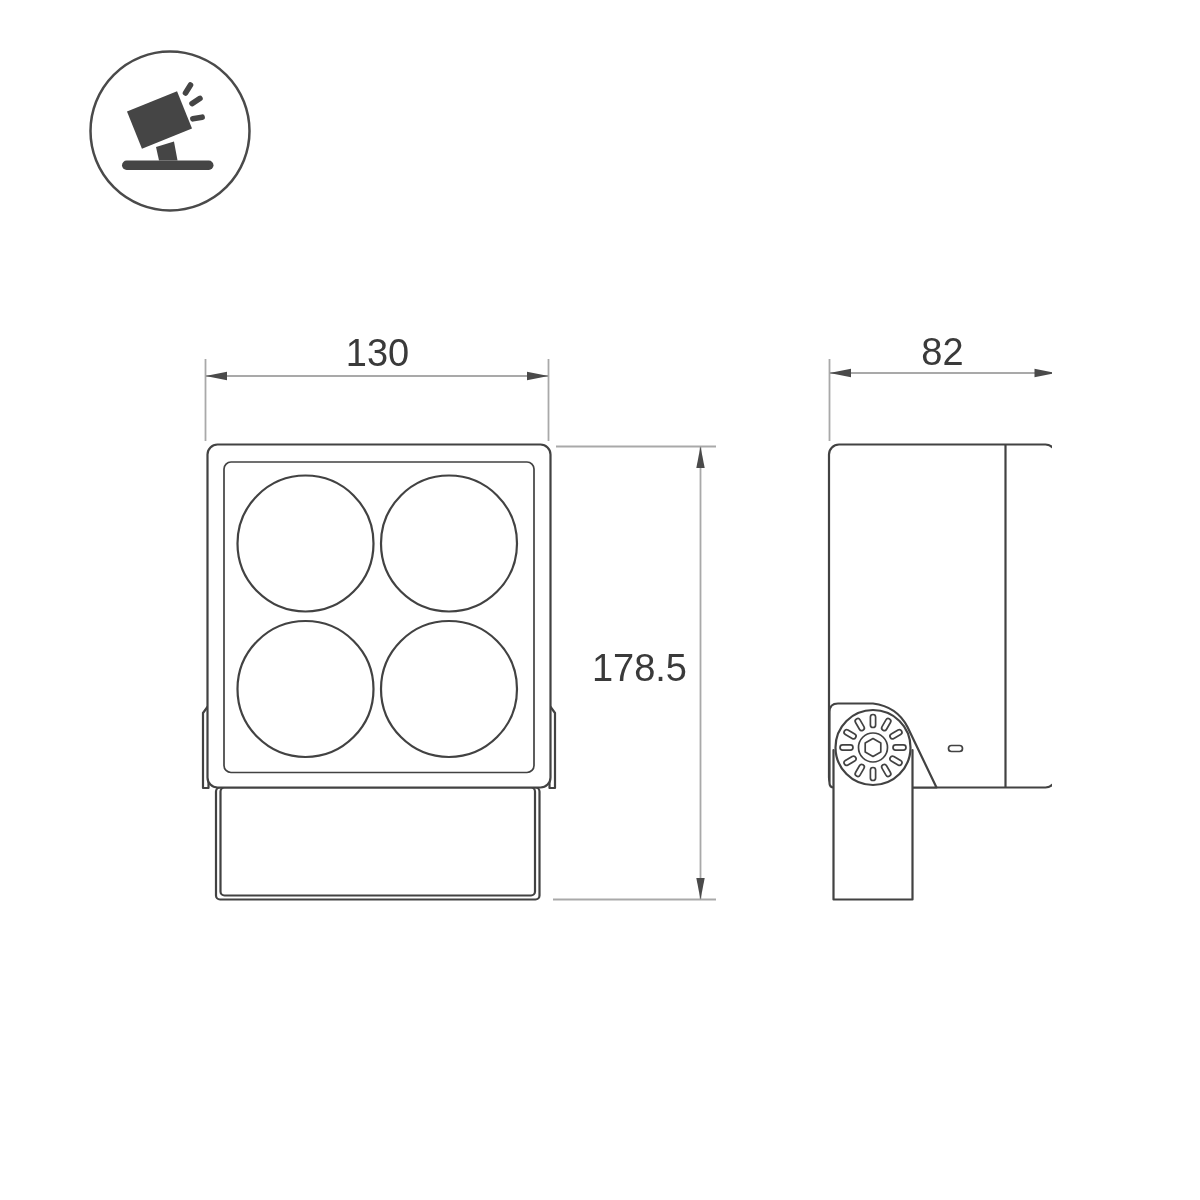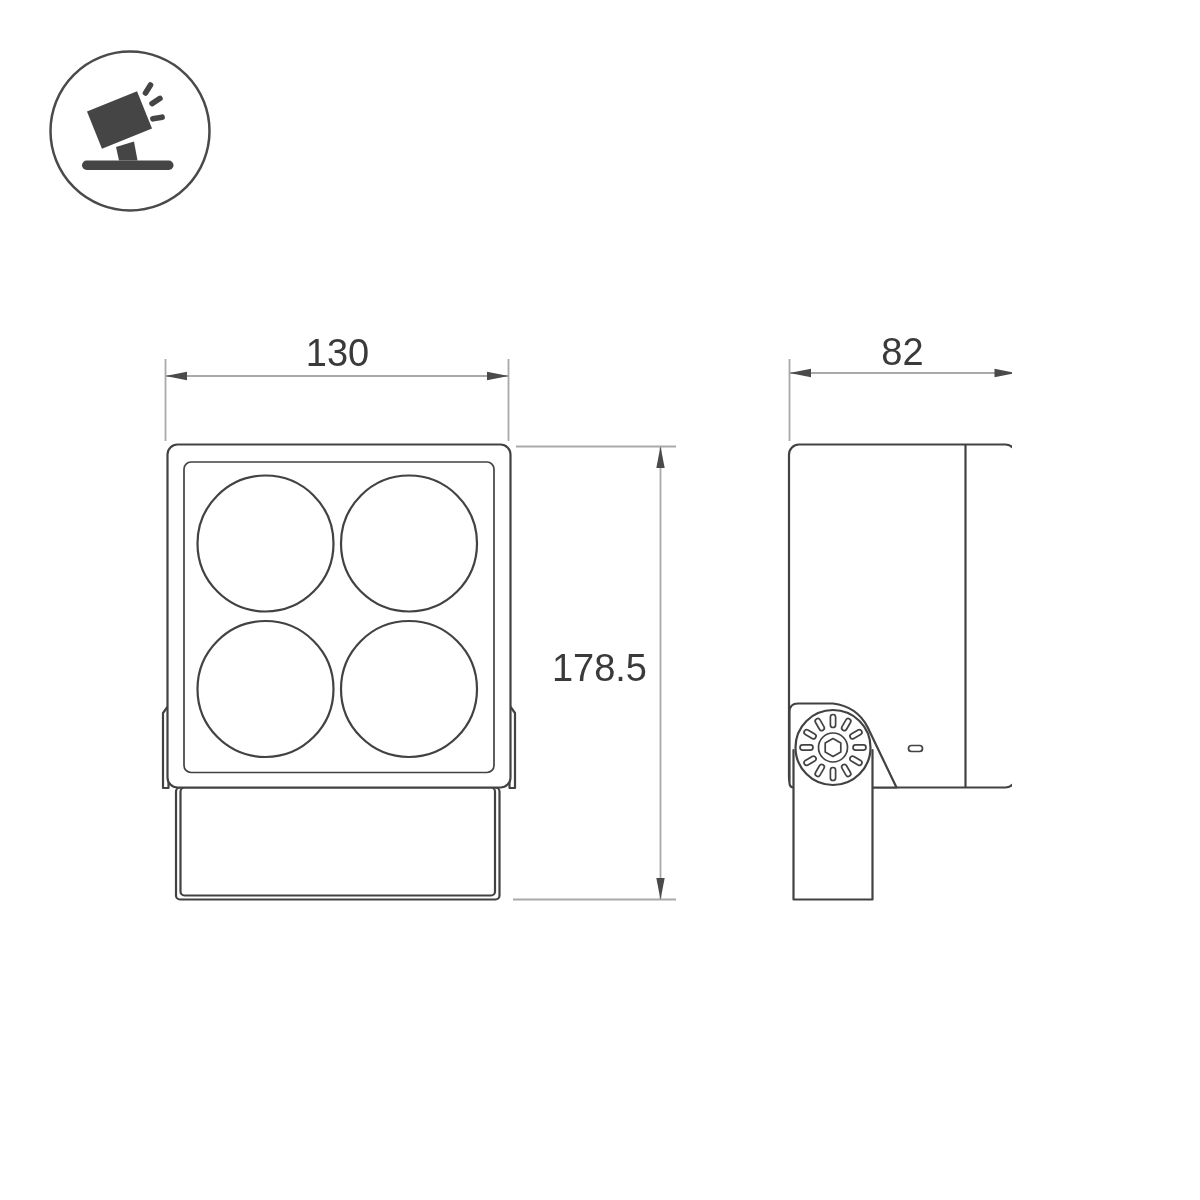--- a/index.html
+++ b/index.html
@@ -1,16 +1,16 @@
 <!DOCTYPE html>
 <html style="--bg: #ffffff; --outline: #424242; --dimension: #a9a9a9; --arrow: #4a4a4a; --text: #3a3a3a; --icon: #454545;"><head>
 <meta charset="utf-8">
 <style>
   html,body{margin:0;padding:0;background:var(--bg,#fff);}
-  .page{width:1012px;height:1200px;position:relative;background:var(--bg,#fff);overflow:hidden;}
+  .page{width:1012px;height:1200px;position:relative;background:var(--bg,#fff);overflow:hidden;padding-left:40px;}
   svg{display:block;}
   .ol{fill:none;stroke:var(--outline,#424242);stroke-width:2.2;stroke-linejoin:round;stroke-linecap:round;}
   .olw{fill:#fff;stroke:var(--outline,#424242);stroke-width:2.2;stroke-linejoin:round;stroke-linecap:round;}
   .thin{stroke-width:1.7;}
   .dim{fill:none;stroke:var(--dimension,#a9a9a9);stroke-width:1.8;}
   .arr{fill:var(--arrow,#4a4a4a);stroke:none;}
   .icn{fill:var(--icon,#454545);stroke:none;}
   .icnc{fill:#fff;stroke:var(--arrow,#4a4a4a);stroke-width:2.5;}
   .dimtext{font-family:"Liberation Sans",sans-serif;font-size:38px;fill:var(--text,#3a3a3a);}
 </style>

